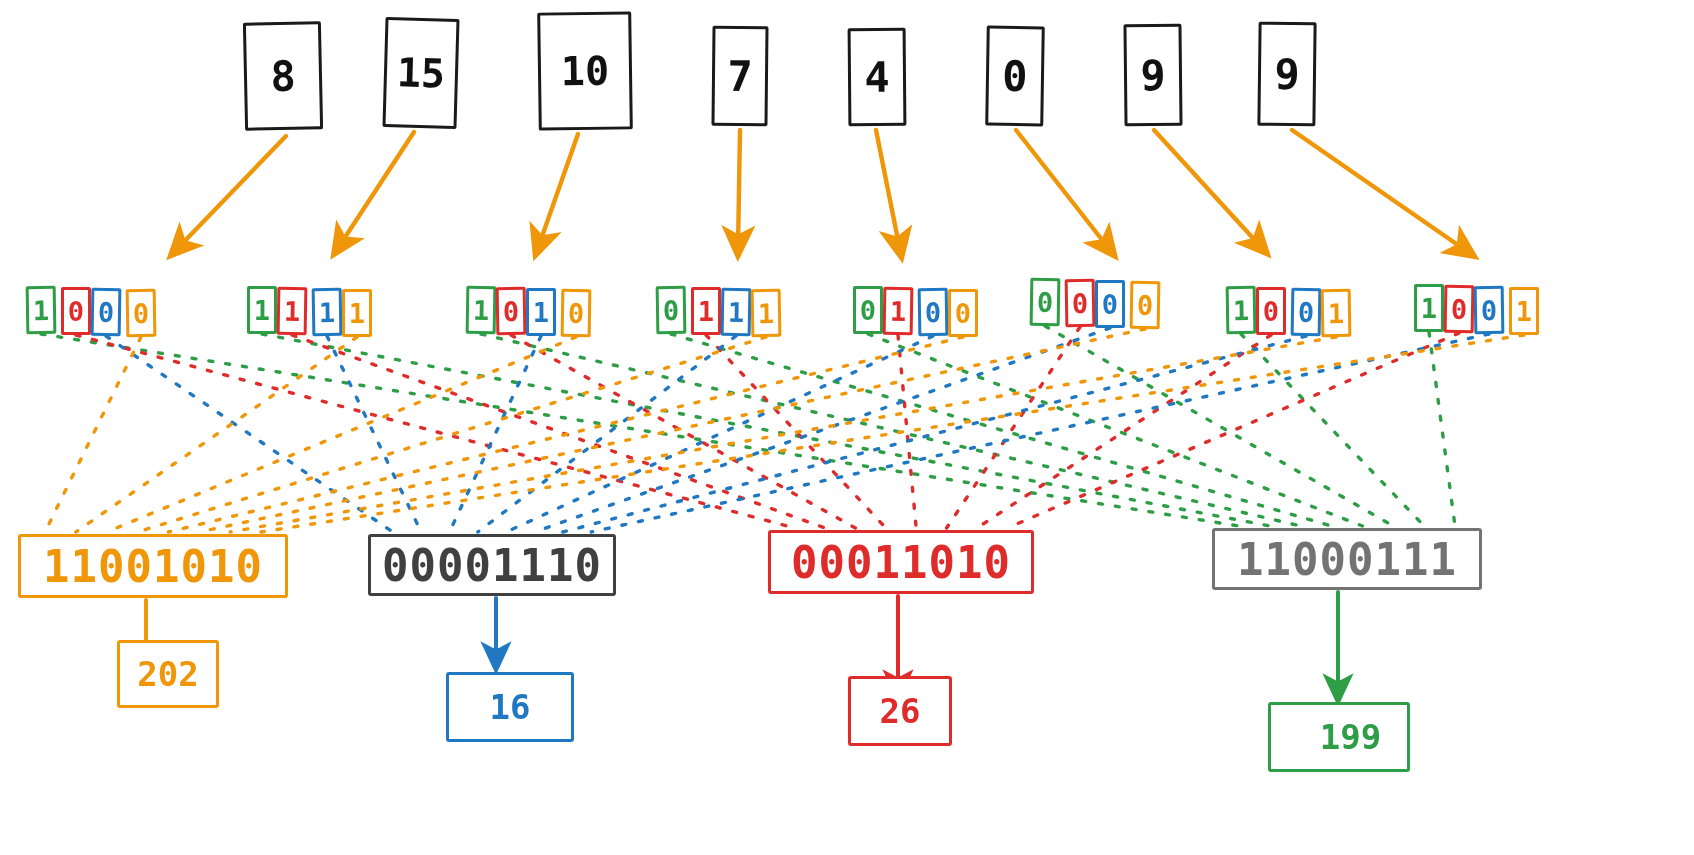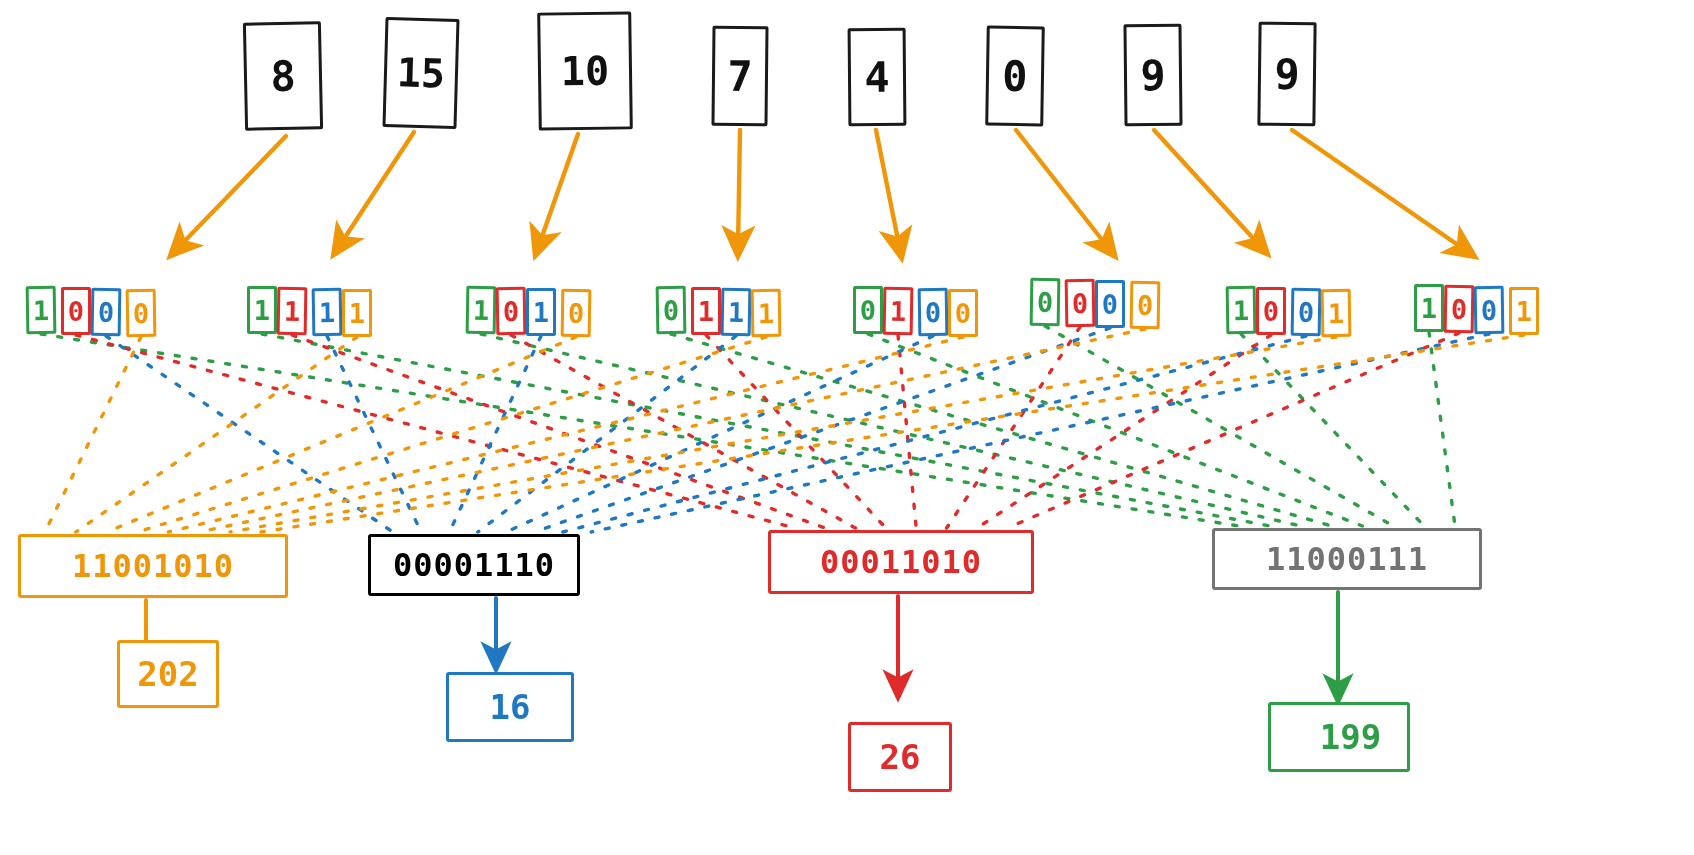--- a/index.html
+++ b/index.html
@@ -17,21 +17,21 @@
   
   .bit{border:3px solid currentColor;background:#fff;border-radius:2px;
        font-weight:700;font-size:27px;line-height:1;
        font-family:"DejaVu Sans Mono","Liberation Mono",monospace;}
   .c-green{color:#2e9e46;}
   .c-red{color:#e02b2b;}
   .c-blue{color:#1f78c1;}
   .c-orange{color:#f09609;}
 
   .byte{border:3px solid currentColor;background:#fff;border-radius:3px;
-        font-weight:700;font-size:32px;letter-spacing:1px;
+        font-weight:700;font-size:44px;letter-spacing:1px;
         font-family:"DejaVu Sans Mono","Liberation Mono",monospace;}
   .result{border:3px solid currentColor;background:#fff;border-radius:3px;
         font-weight:700;font-size:34px;
         font-family:"DejaVu Sans Mono","Liberation Mono",monospace;}
 </style>
 </head>
 <body>
 
 <div id="stage">
 
@@ -144,24 +144,24 @@
       <div class="node bit c-red" style="left: 1256px; top: 287px; width: 30px; height: 48px; transform: rotate(0deg);">0</div>
       <div class="node bit c-blue" style="left: 1291px; top: 288px; width: 30px; height: 48px; transform: rotate(0.9deg);">0</div>
       <div class="node bit c-orange" style="left: 1321px; top: 289px; width: 30px; height: 48px; transform: rotate(-0.9deg);">1</div>
       <div class="node bit c-green" style="left: 1414px; top: 284px; width: 30px; height: 48px; transform: rotate(0deg);">1</div>
       <div class="node bit c-red" style="left: 1444px; top: 285px; width: 30px; height: 48px; transform: rotate(0.9deg);">0</div>
       <div class="node bit c-blue" style="left: 1474px; top: 286px; width: 30px; height: 48px; transform: rotate(-0.9deg);">0</div>
       <div class="node bit c-orange" style="left: 1509px; top: 287px; width: 30px; height: 48px; transform: rotate(0deg);">1</div>
     </div>
   <div id="byte-boxes">
       <div class="node byte" style="color: rgb(240, 150, 9); left: 18px; top: 534px; width: 270px; height: 64px;">11001010</div>
-      <div class="node byte" style="color: #000000; left: 368px; top: 534px; width: 212px; height: 62px;">00001110</div>
+      <div class="node byte" style="color: #404040; left: 368px; top: 534px; width: 248px; height: 62px;">00001110</div>
       <div class="node byte" style="color: rgb(224, 43, 43); left: 768px; top: 530px; width: 266px; height: 64px;">00011010</div>
       <div class="node byte" style="color: #737373; left: 1212px; top: 528px; width: 270px; height: 62px;">11000111</div>
     </div>
   <div id="result-boxes">
       <div class="node result" style="color: rgb(240, 150, 9); left: 96px; top: 640px; width: 102px; height: 68px; margin-left: 21px;">202</div>
       <div class="node result" style="color: rgb(31, 120, 193); left: 446px; top: 672px; width: 128px; height: 70px;">16</div>
-      <div class="node result" style="color: rgb(224, 43, 43); left: 848px; top: 722px; width: 104px; height: 70px;">26</div>
+      <div class="node result" style="color: rgb(224, 43, 43); left: 848px; top: 676px; width: 104px; height: 70px;">26</div>
       <div class="node result" style="color: rgb(46, 158, 70); left: 1268px; top: 702px; width: 142px; height: 70px; padding-left: 23px;">199</div>
     </div>
 
 </div>
 
 </body></html>

